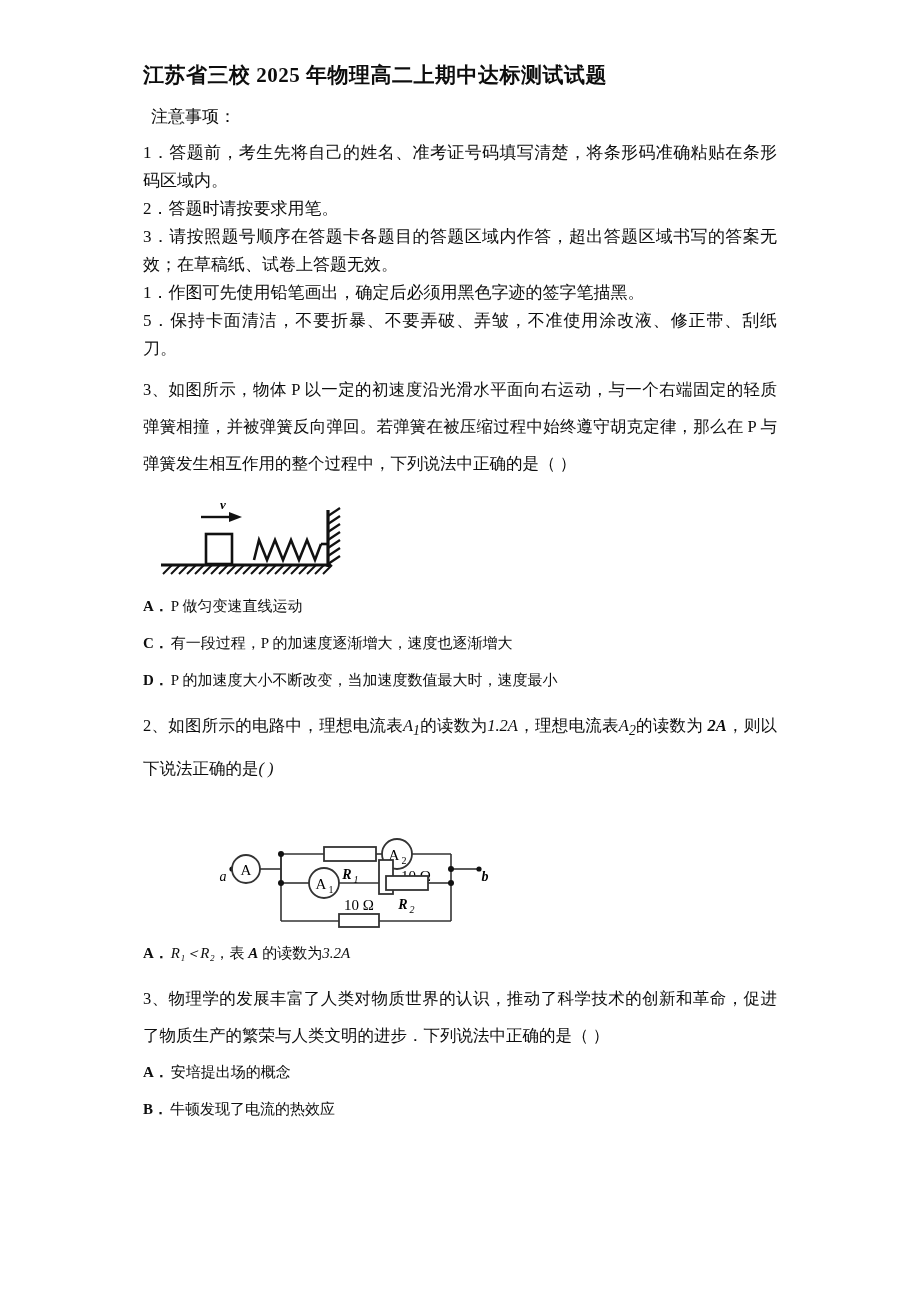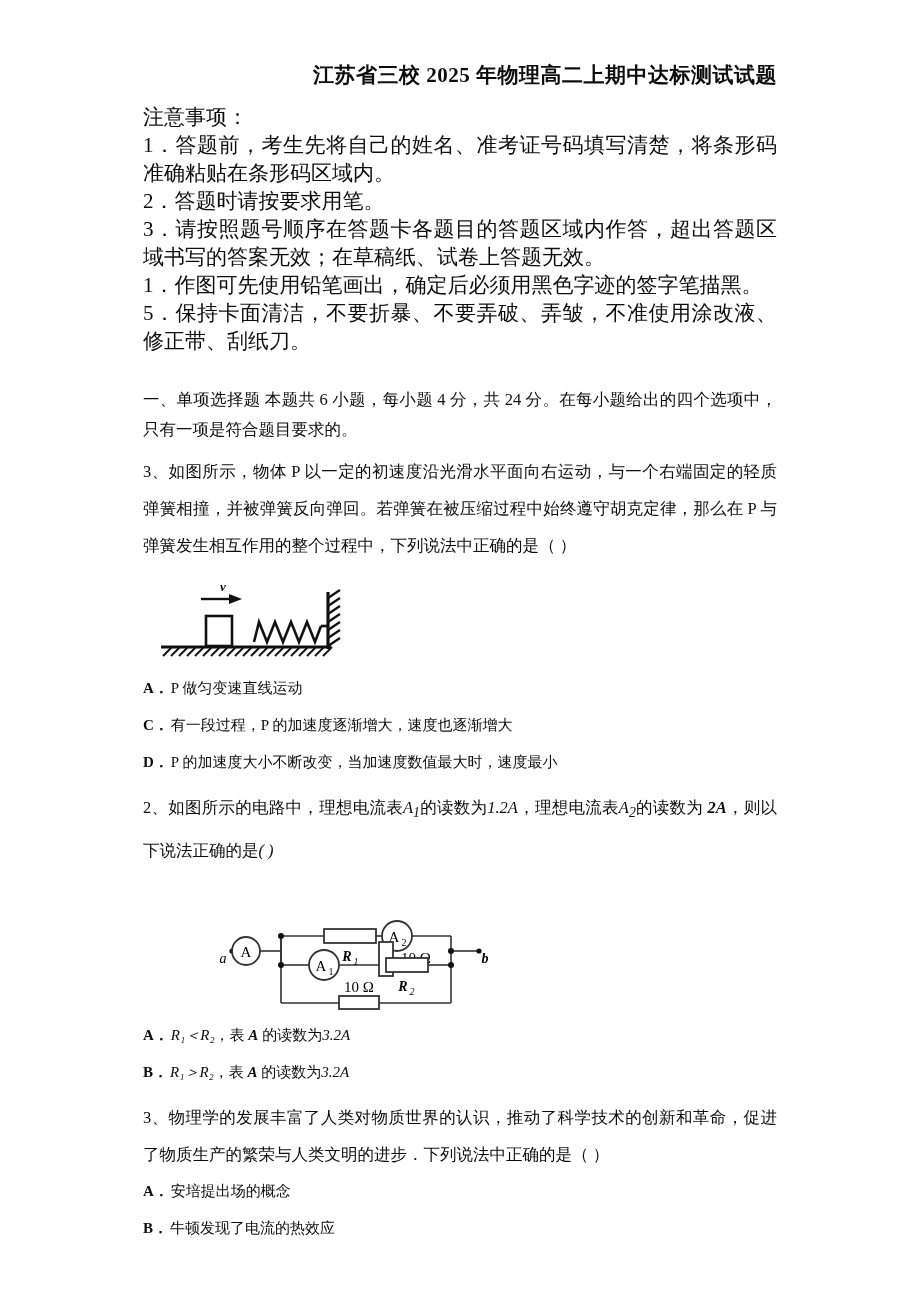--- a/index.html
+++ b/index.html
@@ -22,39 +22,39 @@
     height: 1302px;
     padding: 0;
   }
   .content {
     position: absolute;
     left: 143px;
     top: 62px;
     width: 634px;
   }
   .doc-title {
-    text-align: right;
+    text-align: left;
     font-size: 21px;
     font-weight: bold;
     letter-spacing: 0.5px;
     margin: 0 0 14px 0;
     line-height: 1.3;
   }
   .notice-head {
-    font-size: 21px;
+    font-size: 17px;
     line-height: 28px;
-    margin: 0;
+    margin: 8px;
   }
   .notice-list {
     margin: 0;
     padding: 0;
     list-style: none;
   }
   .notice-list li {
-    font-size: 21px;
+    font-size: 17px;
     line-height: 28px;
     text-align: justify;
     text-justify: inter-character;
   }
   .section-head {
     font-size: 16.5px;
     line-height: 30px;
     margin-top: 30px;
     text-align: justify;
     text-justify: inter-character;
@@ -106,21 +106,20 @@
     <div class="notice-head">注意事项：</div>
 
     <ul class="notice-list">
       <li>1．答题前，考生先将自己的姓名、准考证号码填写清楚，将条形码准确粘贴在条形码区域内。</li>
       <li>2．答题时请按要求用笔。</li>
       <li>3．请按照题号顺序在答题卡各题目的答题区域内作答，超出答题区域书写的答案无效；在草稿纸、试卷上答题无效。</li>
       <li>1．作图可先使用铅笔画出，确定后必须用黑色字迹的签字笔描黑。</li>
       <li>5．保持卡面清洁，不要折暴、不要弄破、弄皱，不准使用涂改液、修正带、刮纸刀。</li>
     </ul>
 
-    <div class="section-head">一、单项选择题 本题共 6 小题，每小题 4 分，共 24 分。在每小题给出的四个选项中，只有一项是符合题目要求的。</div>
 
     <div class="question">
       <div class="q-stem">3、如图所示，物体 P 以一定的初速度沿光滑水平面向右运动，与一个右端固定的轻质弹簧相撞，并被弹簧反向弹回。若弹簧在被压缩过程中始终遵守胡克定律，那么在 P 与弹簧发生相互作用的整个过程中，下列说法中正确的是（    ）</div>
 
       <div class="figure fig-spring">
         <svg width="230" height="90" viewBox="0 0 230 90">
 
           <text x="69" y="17" font-family="Liberation Serif, serif" font-size="13" font-style="italic" font-weight="bold">v</text>
 
           <line x1="50" y1="25" x2="78" y2="25" stroke="#111" stroke-width="2.4"></line>
@@ -259,23 +258,20 @@
 
           <text x="62" y="84" text-anchor="middle" font-family="Liberation Serif, serif" font-size="14" font-style="italic">a</text>
           <text x="324" y="84" text-anchor="middle" font-family="Liberation Serif, serif" font-size="14" font-style="italic" font-weight="bold">b</text>
         </svg>
       </div>
 
       <ul class="q-options">
         <li>
           <span class="opt-letter">A．</span><span class="ital">R₁＜R₂</span><span>，表 </span><b class="ital">A</b><span> 的读数为</span><span class="ital">3.2A</span>
         </li>
-        <li>
-          <span class="opt-letter">B．</span><span class="ital">R₁＞R₂</span><span>，表 </span><b class="ital">A</b><span> 的读数为</span><span class="ital">3.2A</span>
-        </li>
       </ul>
     </div>
 
     <div class="question">
       <div class="q-stem">3、物理学的发展丰富了人类对物质世界的认识，推动了科学技术的创新和革命，促进了物质生产的繁荣与人类文明的进步．下列说法中正确的是（    ）</div>
       <ul class="q-options">
         <li>
           <span class="opt-letter">A．</span><span>安培提出场的概念</span>
         </li>
         <li>

